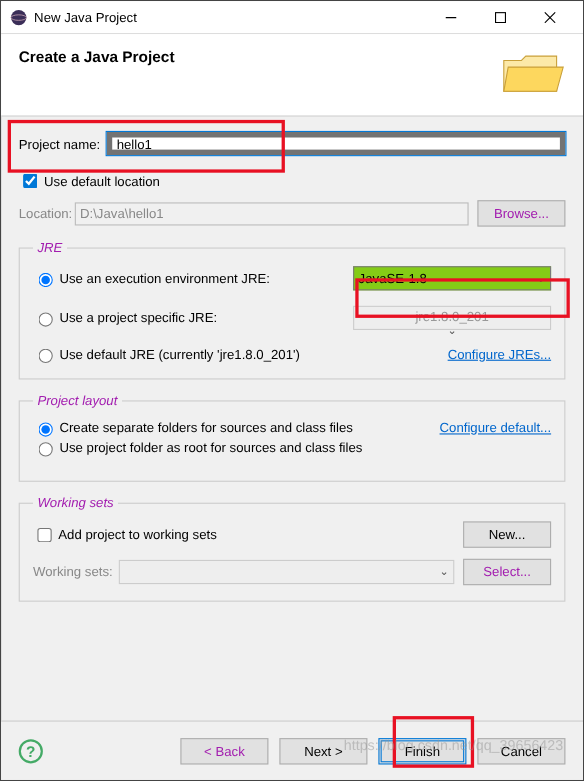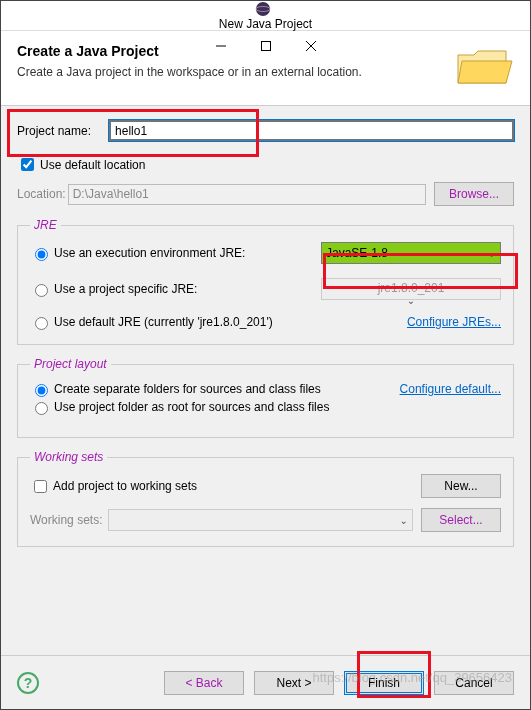--- a/index.html
+++ b/index.html
@@ -1,32 +1,32 @@
 <!DOCTYPE html>
 <html><head>
 <meta charset="utf-8">
 <style>
 * { box-sizing: border-box; font-family: "Segoe UI", Tahoma, sans-serif; }
 body { margin: 0; background: #fff; font-size: 12px; color: #000; }
 .window { width: 531px; height: 710px; border: 1px solid #444; background: #f0f0f0; position: relative; }
-.titlebar { height: 30px; background: #fff; display: flex; align-items: center; padding: 0 8px; border-bottom: 1px solid #ddd; flex-direction: column; }
+.titlebar { height: 30px; background: #fff; display: flex; align-items: center; padding: 0 8px; border-bottom: 1px solid #ddd; }
 .titlebar .icon { width: 16px; height: 16px; margin-right: 6px; }
 .titlebar .title { flex: 1; font-size: 12px; color: #000; }
 .winbtns { display: flex; }
 .winbtn { width: 45px; height: 29px; display: flex; align-items: center; justify-content: center; color: #000; }
 .header { background: #fff; padding: 12px 16px 14px; border-bottom: 1px solid #ccc; display: flex; }
 .header-text { flex: 1; }
 .header h1 { font-size: 14px; font-weight: bold; margin: 0 0 6px 0; }
 .header p { font-size: 12px; margin: 0; color: #333; }
 .header-icon { width: 60px; height: 48px; }
 .content { padding: 14px 16px 4px; }
 .row { display: flex; align-items: center; margin-bottom: 8px; }
 .row label { margin-right: 6px; }
 .textfield { flex: 1; height: 21px; border: 1px solid #7a7a7a; padding: 2px 4px; font-size: 12px; background: #fff; }
-.textfield.focused { border: 2px solid #737373; outline: 1px solid #0078d7; margin-left: 12px; }
+.textfield.focused { border: 5px solid #737373; outline: 1px solid #0078d7; }
 .textfield.disabled { background: #f0f0f0; color: #888; border-color: #bbb; }
 .checkbox { width: 13px; height: 13px; margin-right: 6px; accent-color: #0078d7; }
 .radio { width: 13px; height: 13px; margin-right: 6px; }
 .btn { height: 24px; min-width: 80px; background: #e1e1e1; border: 1px solid #adadad; font-size: 12px; padding: 0 12px; cursor: pointer; }
 .btn:disabled { color: #a21caf; cursor: default; }
 .btn.focused { border: 1px solid #0078d7; outline: 1px solid #0078d7; outline-offset: -3px; }
 fieldset { border: 1px solid #ccc; margin: 12px 0; padding: 10px 12px 12px; }
 legend { font-size: 12px; padding: 0 4px; color: #a21caf; font-style: italic; }
 .select { height: 22px; border: 1px solid #7a7a7a; background: #84cc16; padding: 2px 4px; font-size: 12px; position: relative; display: flex; align-items: center; justify-content: space-between; }
 .select.disabled { color: #999; background: #eee; border-color: #ccc; }
@@ -66,21 +66,20 @@
             <line x1="0" y1="0" x2="10" y2="10" stroke="#000"></line>
             <line x1="10" y1="0" x2="0" y2="10" stroke="#000"></line>
           </svg>
       </div>
     </div>
   </div>
 
   <div class="header">
     <div class="header-text">
       <h1>Create a Java Project</h1>
-      <p>Create a Java project in the workspace or in an external location.</p>
     </div>
     <div class="header-icon">
       <svg viewBox="0 0 60 48">
           <path d="M4 12 L20 12 L24 8 L52 8 L52 40 L4 40 Z" fill="#fce9a8" stroke="#c9a03a"></path>
           <path d="M8 18 L58 18 L52 40 L4 40 Z" fill="#fdd75e" stroke="#c9a03a"></path>
         </svg>
     </div>
   </div>
 
   <div class="content">

